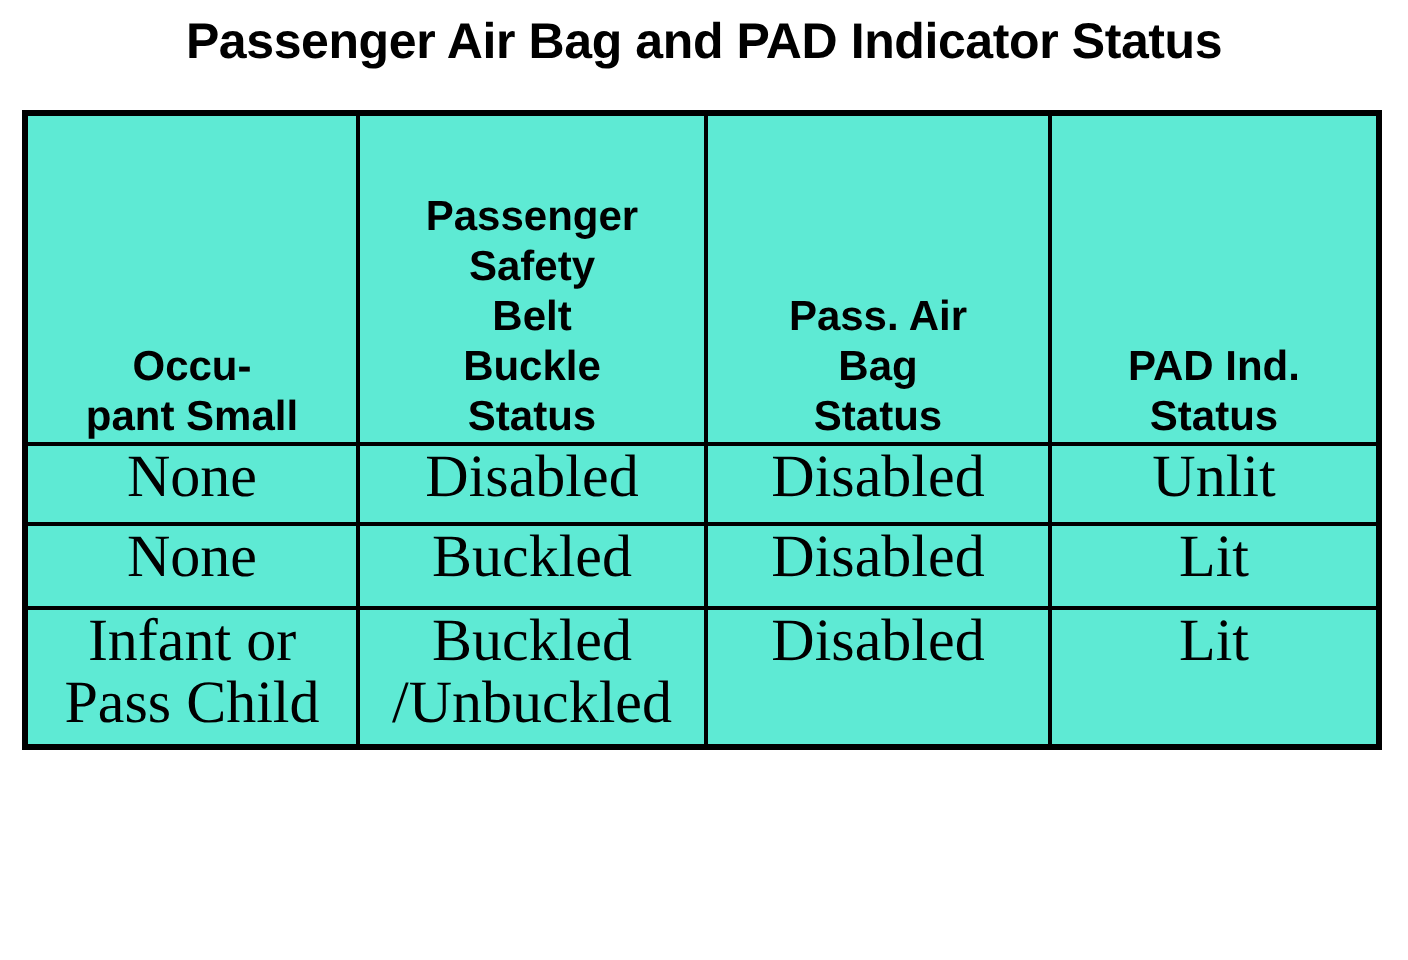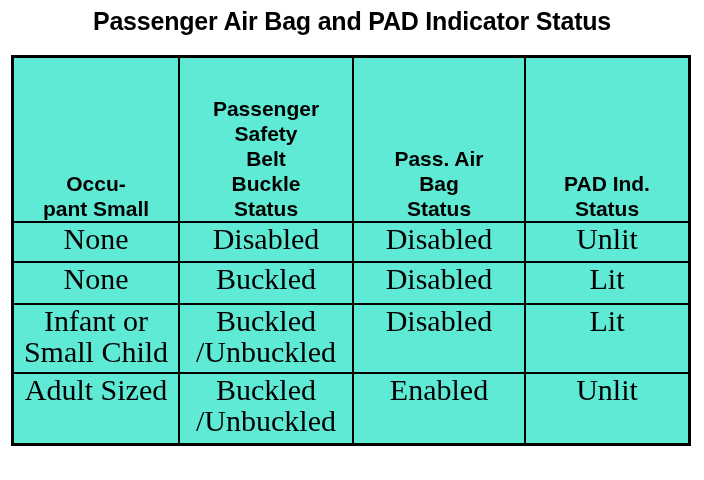--- a/index.html
+++ b/index.html
@@ -161,45 +161,30 @@
           <span class="cell-text">Disabled</span>
         </td>
         <td class="col-4">
           <span class="cell-text">Lit</span>
         </td>
       </tr>
 
       <tr class="data-row row-h-3">
         <td class="col-1">
           <span class="cell-text">Infant or
-Small Child</span>
+Pass Child</span>
         </td>
         <td class="col-2">
           <span class="cell-text">Buckled
 /Unbuckled</span>
         </td>
         <td class="col-3">
           <span class="cell-text">Disabled</span>
         </td>
         <td class="col-4">
           <span class="cell-text">Lit</span>
         </td>
       </tr>
 
-      <tr class="data-row row-h-4">
-        <td class="col-1">
-          <span class="cell-text">Adult Sized</span>
-        </td>
-        <td class="col-2">
-          <span class="cell-text">Buckled
-/Unbuckled</span>
-        </td>
-        <td class="col-3">
-          <span class="cell-text">Enabled</span>
-        </td>
-        <td class="col-4">
-          <span class="cell-text">Unlit</span>
-        </td>
-      </tr>
     </tbody>
   </table>
 
 </div>
 
 </body></html>

